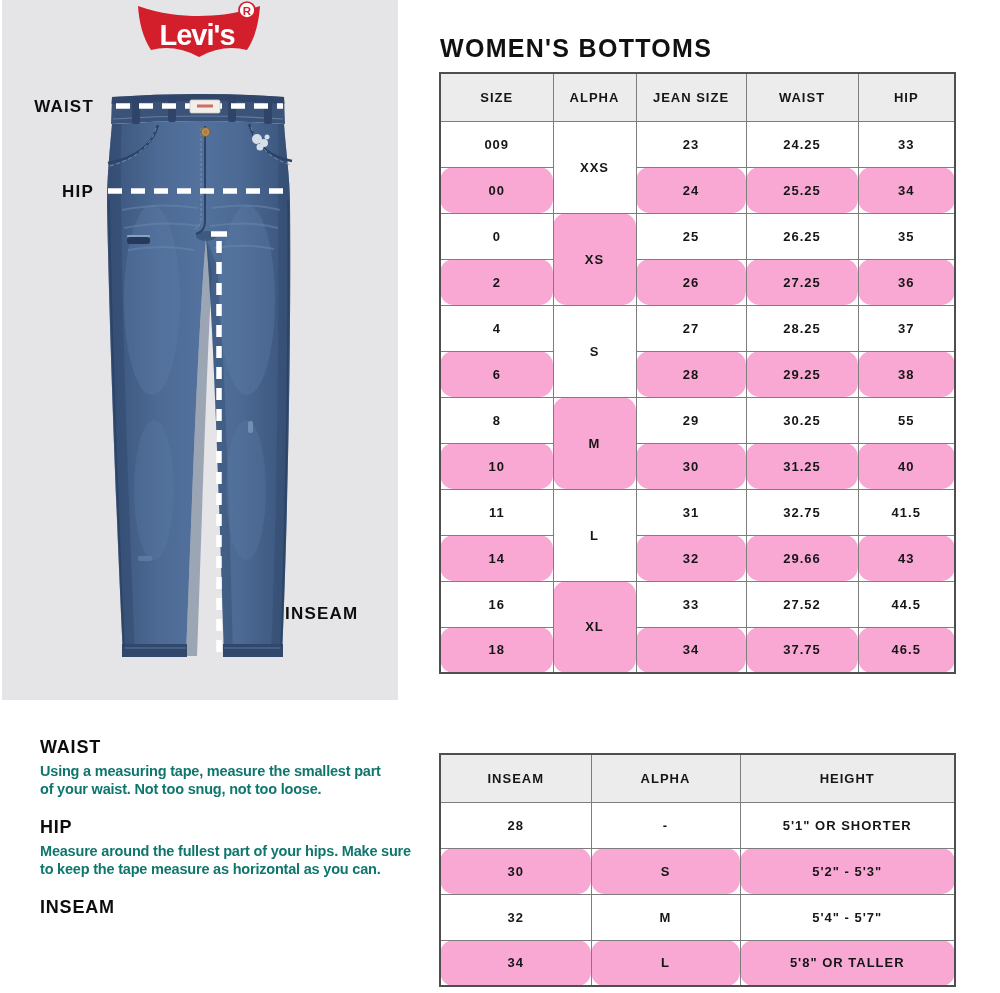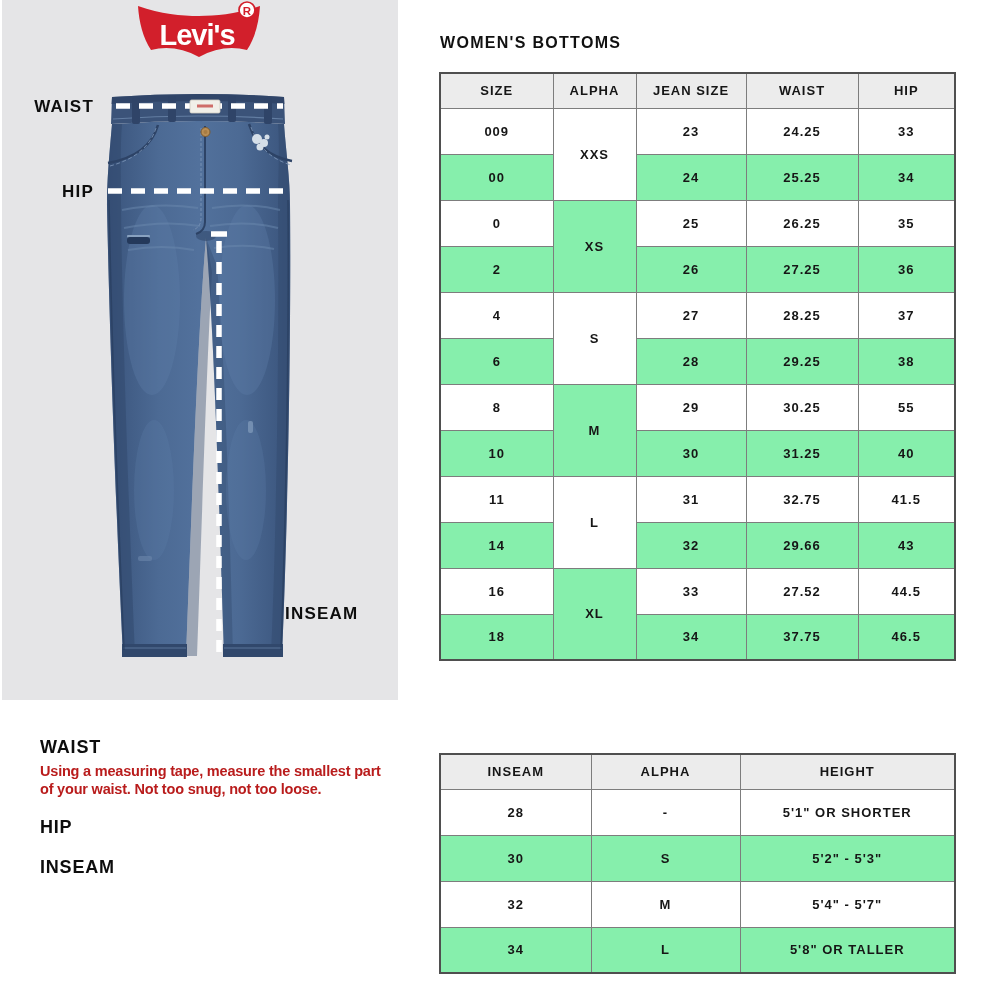--- a/index.html
+++ b/index.html
@@ -9,41 +9,41 @@
 
   
   .photo-panel { position:absolute; left:2px; top:0; width:396px; height:700px; background:#e5e5e7; }
   .logo-svg { position:absolute; left:133px; top:0; }
   .jeans-svg { position:absolute; left:0; top:0; }
 
   .measure-label { position:absolute; font-size:17px; font-weight:bold; letter-spacing:1.2px; color:#0d0d0d; }
   .measure-label.right-align { text-align:right; width:76px; }
 
   
-  .section-title { position:absolute; font-size:16px; font-weight:bold; letter-spacing:1.3px; color:#111111; }
+  .section-title { position:absolute; font-size:25px; font-weight:bold; letter-spacing:1.3px; color:#111111; }
 
   
   table.chart { position:absolute; border-collapse:collapse; table-layout:fixed; background:#ffffff;
                 border:2px solid #4f4f4f; }
   table.chart th, table.chart td {
     border:1px solid #7d7d7d; text-align:center; vertical-align:middle;
     font-size:13px; font-weight:bold; letter-spacing:1px; color:#161616; background:#ffffff;
   }
-  table.chart th { height:35px; background:#ececec; }
+  table.chart th { height:48px; background:#ececec; }
   table.chart td { height:46px; }
-  table.chart td.shade { background:#86efac; }
+  table.chart td.shade { background:#f9a8d4;border-radius:14px; }
 
   #women-table  { left:439px; top:72px;  width:515px; }
   #inseam-table { left:439px; top:753px; width:515px; }
 
   
   .instructions { position:absolute; left:40px; top:737px; width:430px; }
   .instr-block { margin-bottom:19px; }
   .instr-heading { font-size:18px; font-weight:bold; letter-spacing:0.8px; color:#0d0d0d; margin-bottom:5px; }
-  .instr-text { font-size:14.5px; font-weight:bold; letter-spacing:-0.2px; line-height:17.5px; color:#b91c1c; white-space:pre-line; }
+  .instr-text { font-size:14.5px; font-weight:bold; letter-spacing:-0.2px; line-height:17.5px; color:#0f766e; white-space:pre-line; }
 </style>
 </head>
 <body>
 
 <div class="canvas">
 
   <div class="photo-panel">
 
     <svg class="logo-svg" width="132" height="62" viewBox="0 0 132 62">
       <path d="M3,6 C26,14 46,16 64,16 C82,16 102,14 125,6
@@ -287,19 +287,21 @@
   </table>
 
   <div class="instructions">
     <div class="instr-block">
       <div class="instr-heading">WAIST</div>
       <div class="instr-text">Using a measuring tape, measure the smallest part
 of your waist. Not too snug, not too loose.</div>
     </div>
     <div class="instr-block">
       <div class="instr-heading">HIP</div>
+      <div class="instr-text">Measure around the fullest part of your hips. Make sure
+to keep the tape measure as horizontal as you can.</div>
     </div>
     <div class="instr-block">
       <div class="instr-heading">INSEAM</div>
     </div>
   </div>
 
 </div>
 
 </body></html>

